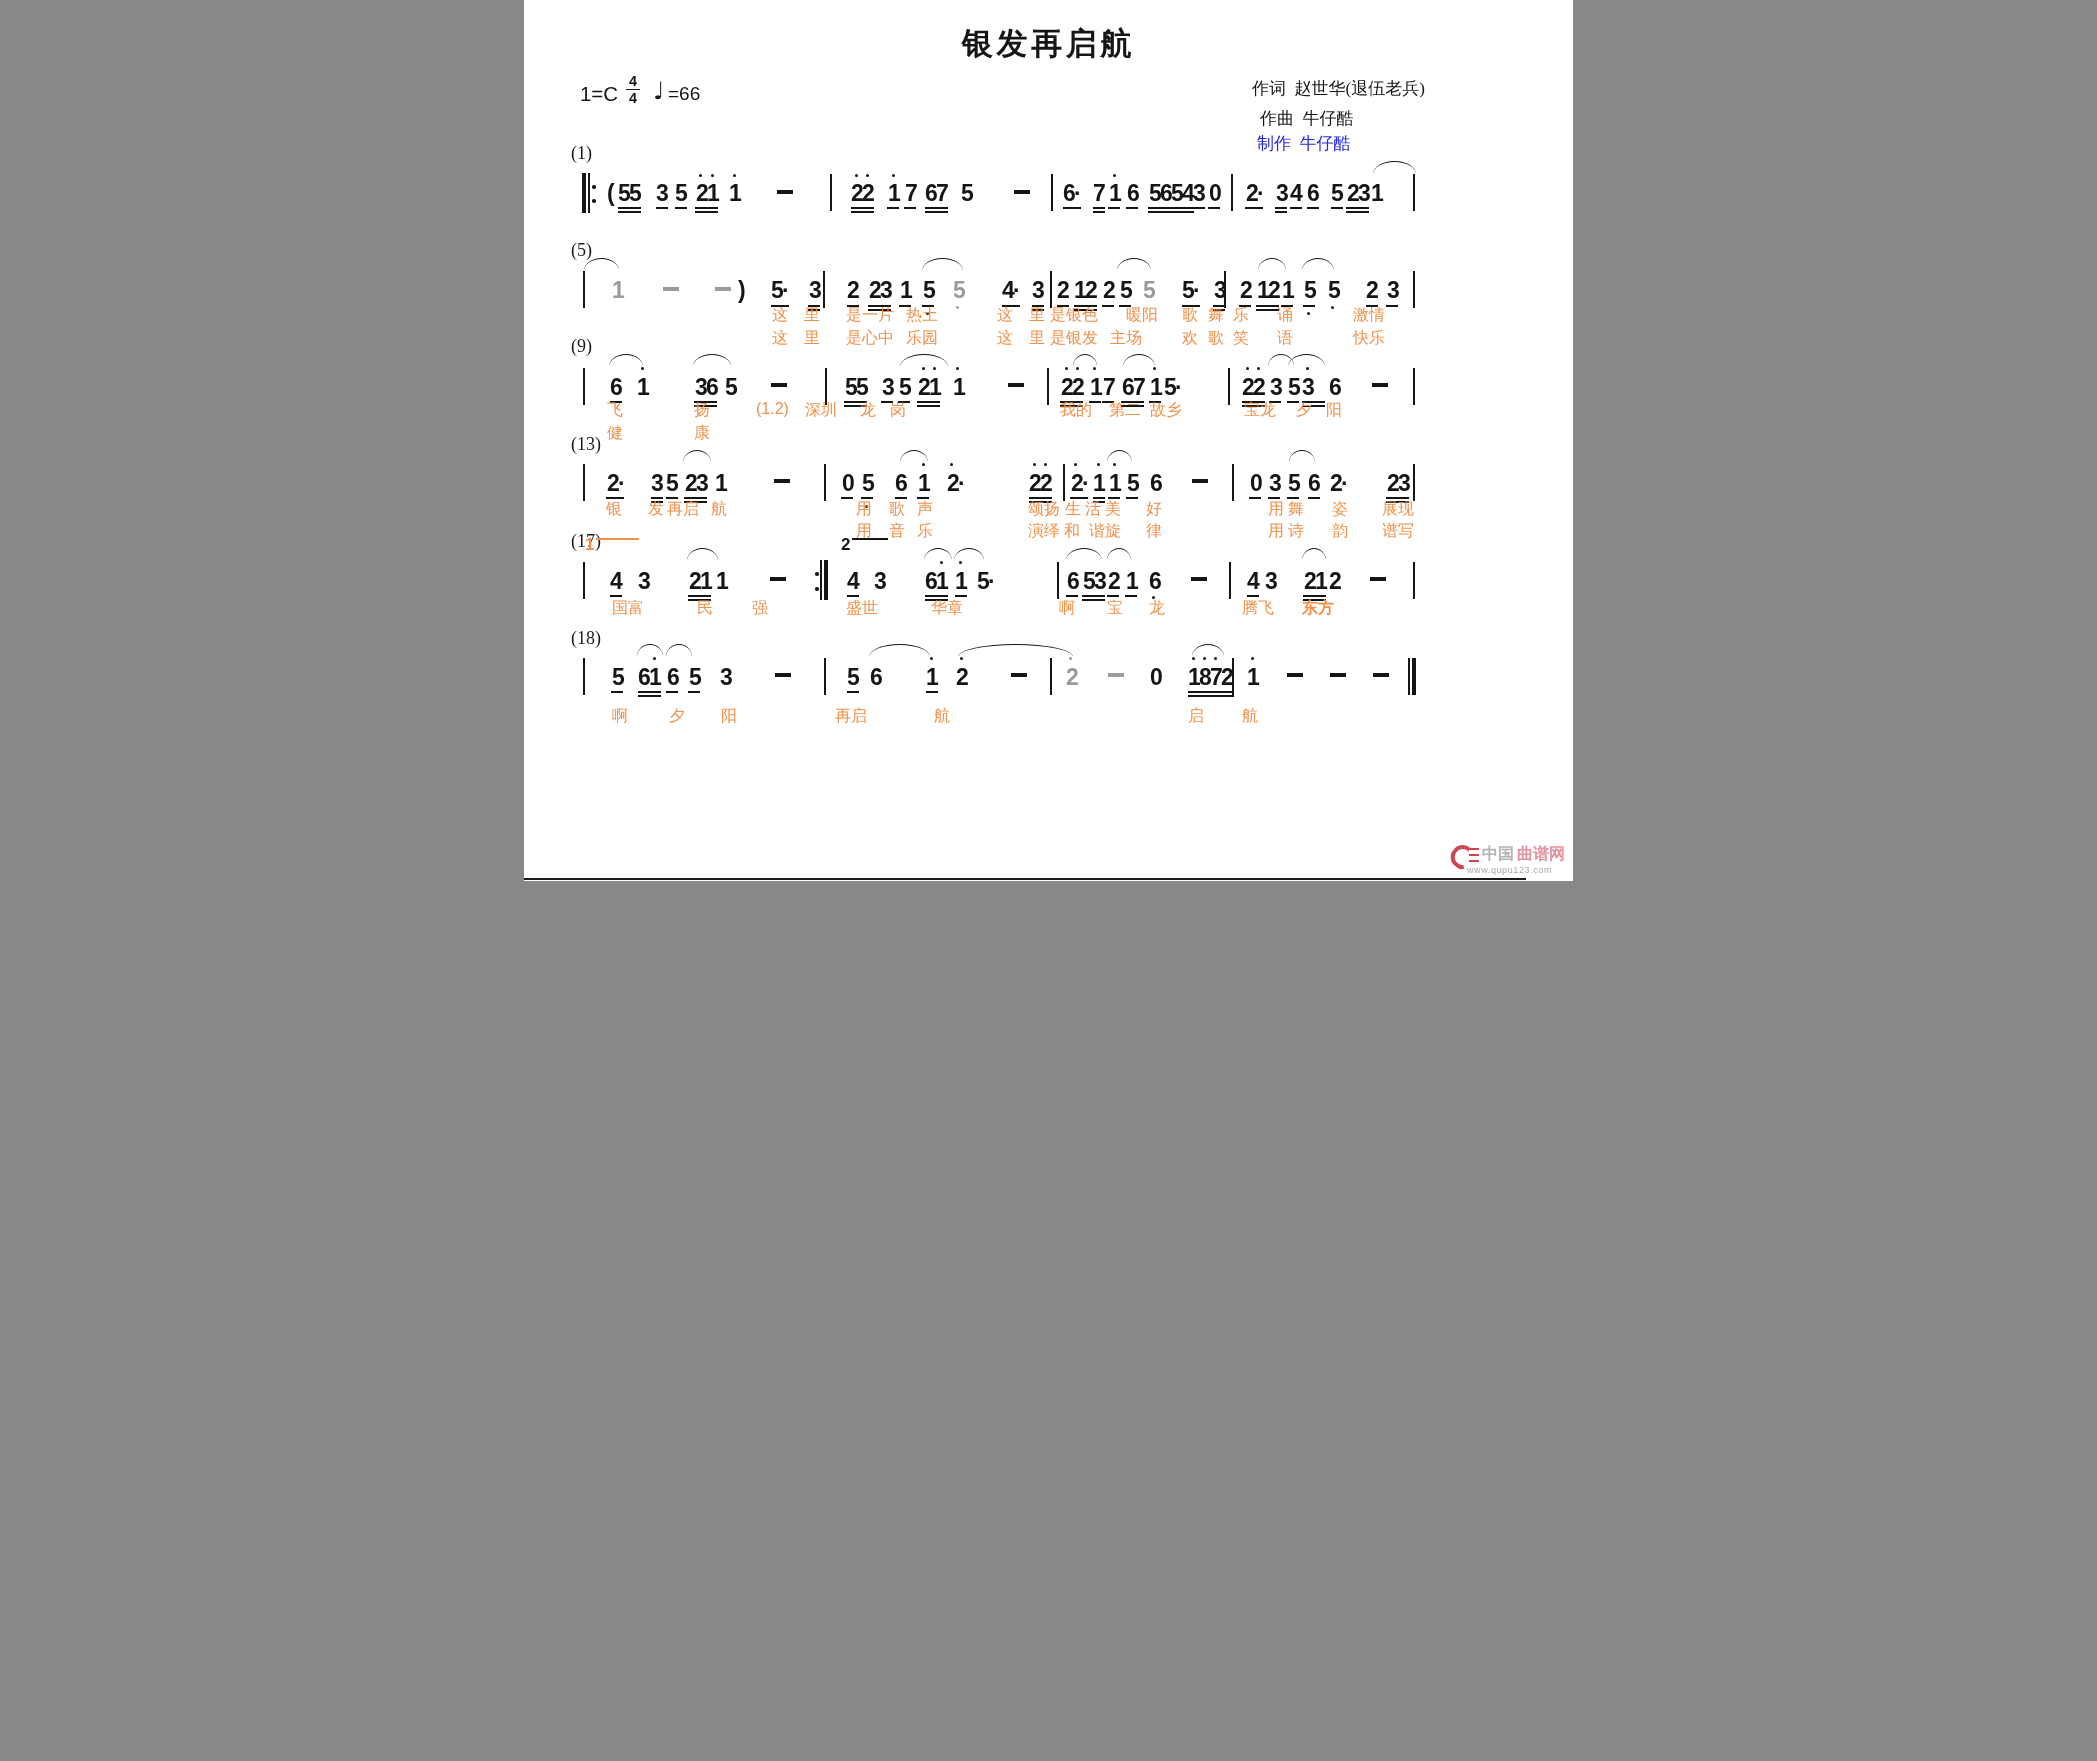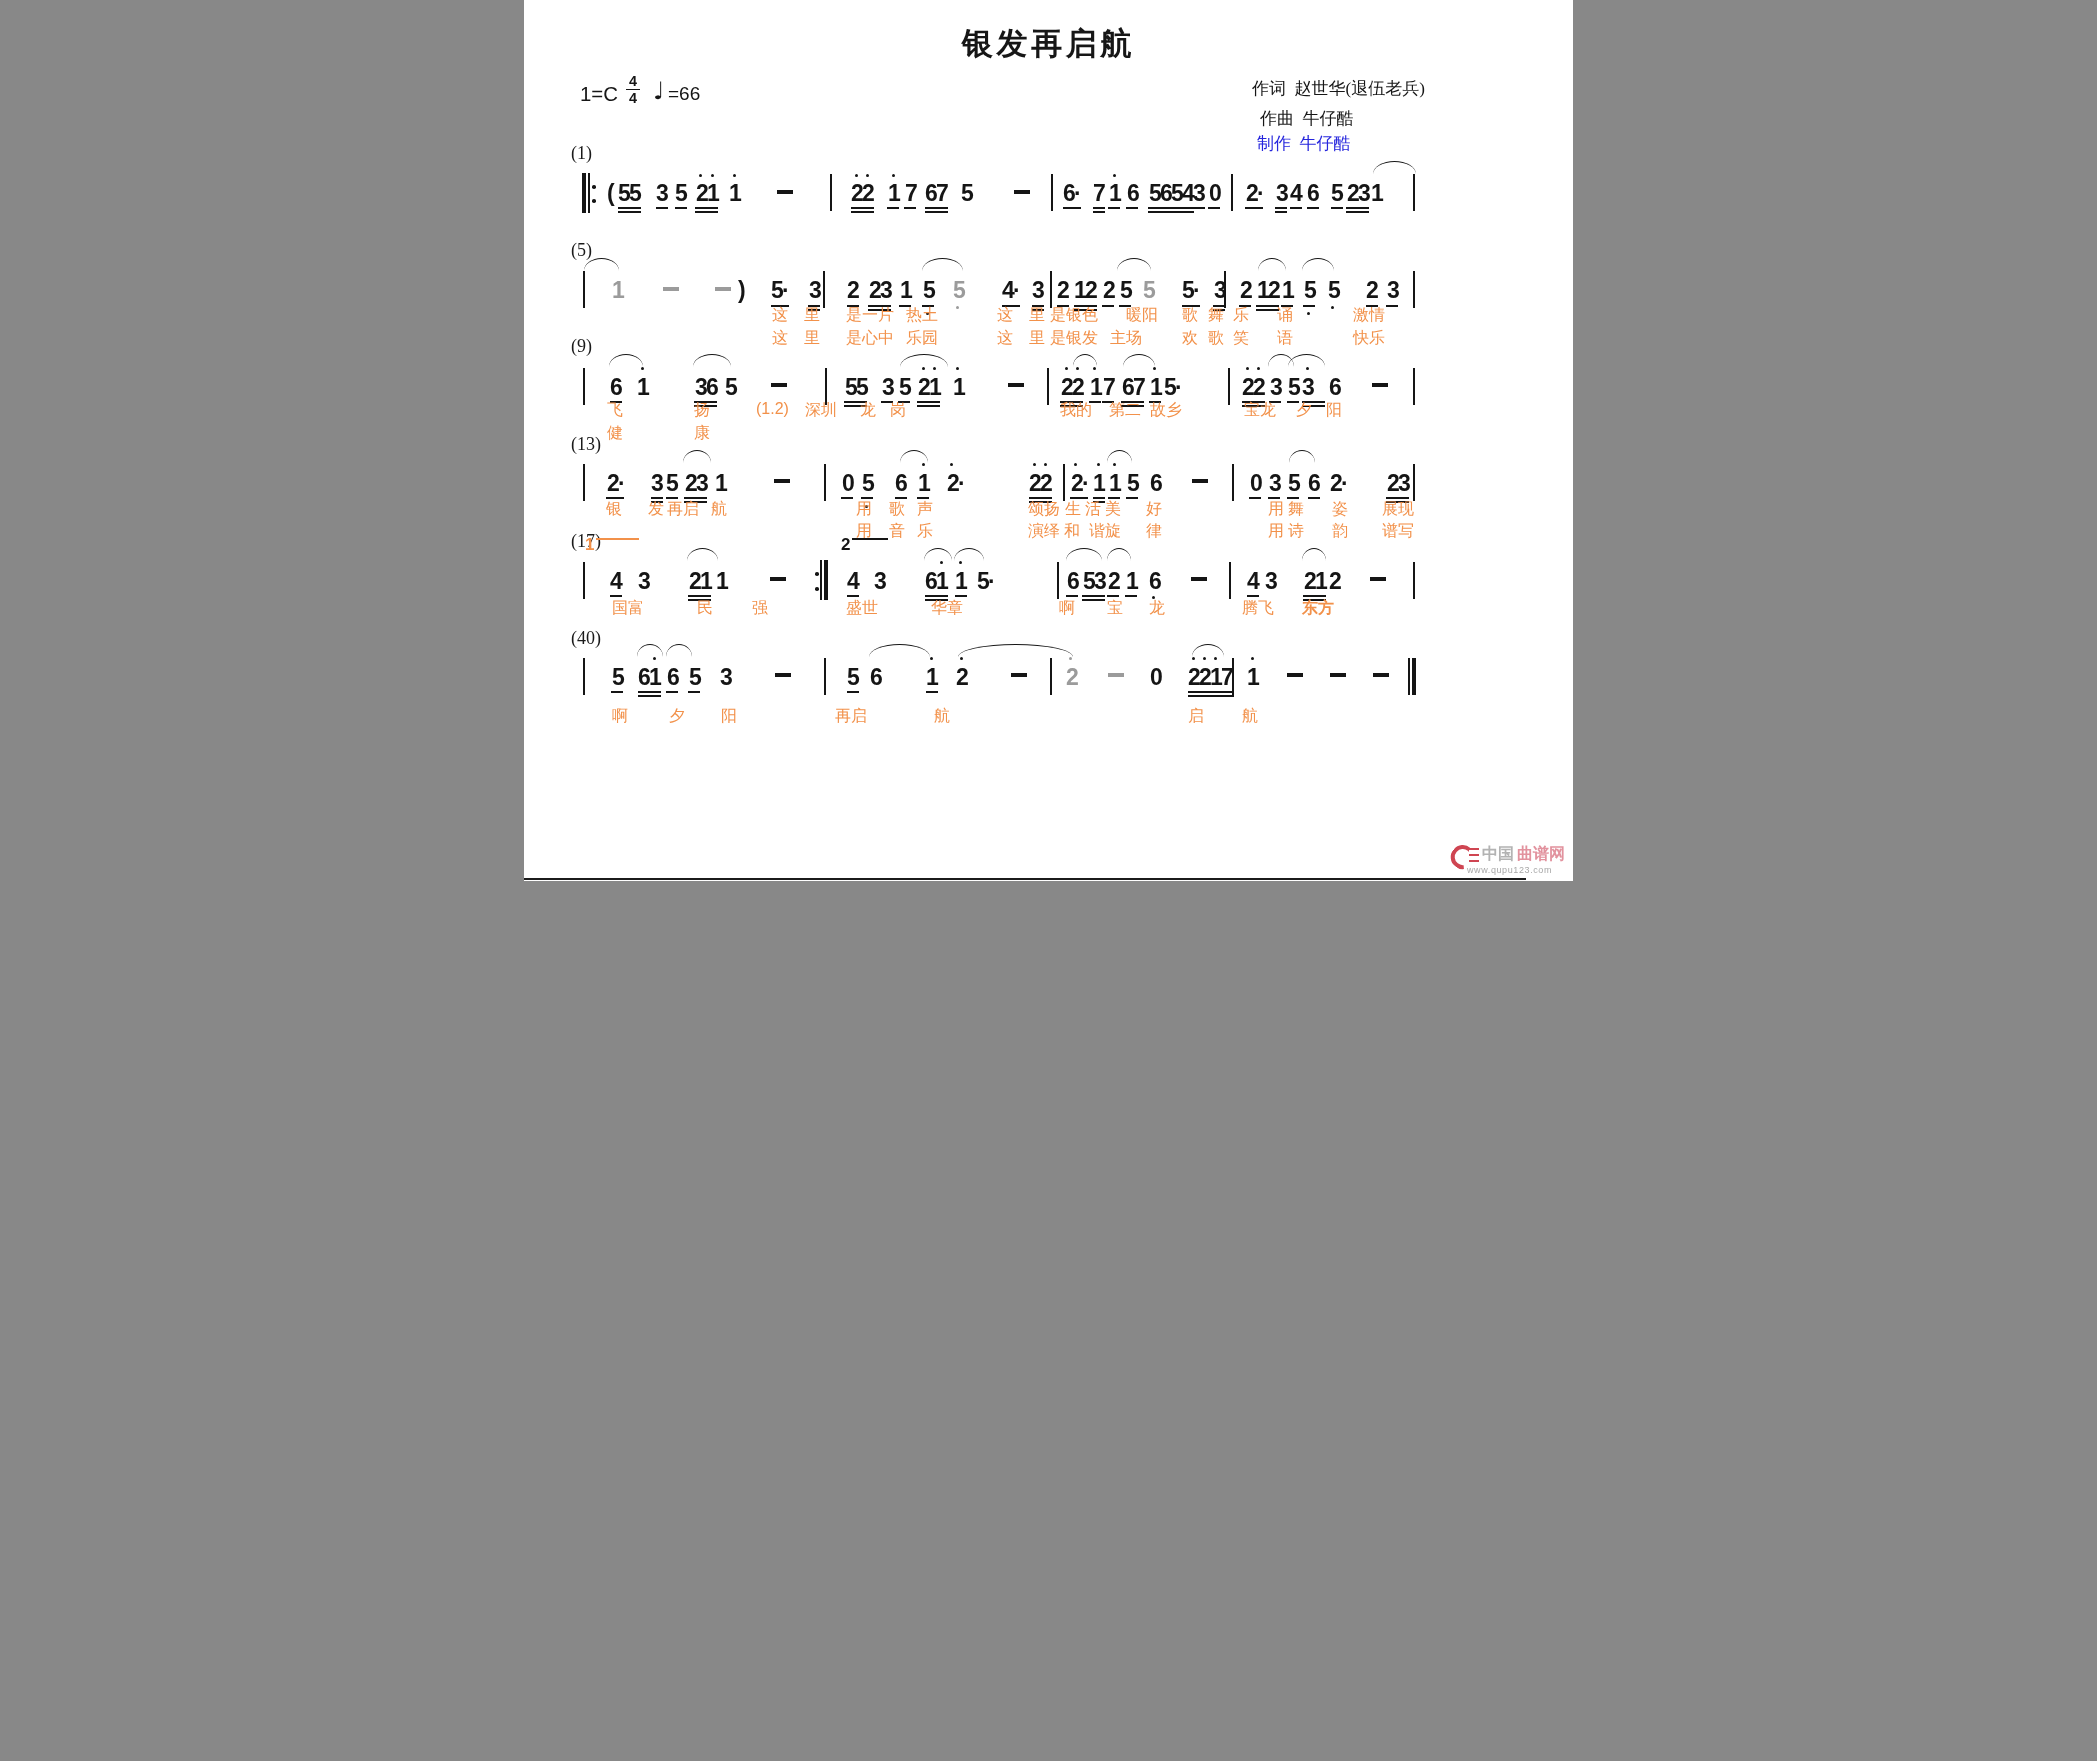--- a/index.html
+++ b/index.html
@@ -459,21 +459,21 @@
       <div class="lyr" style="left: 88px; top: 598px;">国富</div>
       <div class="lyr" style="left: 173px; top: 598px;">民</div>
       <div class="lyr" style="left: 228px; top: 598px;">强</div>
       <div class="lyr" style="left: 322px; top: 598px;">盛世</div>
       <div class="lyr" style="left: 407px; top: 598px;">华章</div>
       <div class="lyr" style="left: 535px; top: 598px;">啊</div>
       <div class="lyr" style="left: 583px; top: 598px;">宝</div>
       <div class="lyr" style="left: 625px; top: 598px;">龙</div>
       <div class="lyr" style="left: 718px; top: 598px;">腾飞</div>
       <div class="lyr" style="left: 778px; top: 598px; font-weight: bold;">东方</div>
-      <div class="ml" style="left: 47px; top: 628px;">(40)</div>
+      <div class="ml" style="left: 47px; top: 628px;">(18)</div>
       <div class="bl" style="left: 59px; top: 658px;"></div>
       <div class="bl" style="left: 300px; top: 658px;"></div>
       <div class="bl" style="left: 526px; top: 658px;"></div>
       <div class="bl" style="left: 708px; top: 658px;"></div>
       <div class="bl" style="left: 884px; top: 658px;"></div>
       <div class="bl thick" style="left: 888px; top: 658px;"></div>
       <div class="tok" style="left: 88px; top: 664px; color: rgb(21, 21, 21);">5</div>
       <div class="ul" style="left: 87px; top: 691px; width: 12.3px; background: rgb(21, 21, 21);"></div>
       <div class="tok" style="left: 114px; top: 664px; color: rgb(21, 21, 21);">61</div>
       <div class="ul" style="left: 114px; top: 691px; width: 23.4px; background: rgb(21, 21, 21);"></div>
@@ -491,21 +491,21 @@
       <div class="tok" style="left: 402px; top: 664px; color: rgb(21, 21, 21);">1</div>
       <div class="ul" style="left: 402px; top: 691px; width: 12.3px; background: rgb(21, 21, 21);"></div>
       <div class="dot" style="left: 406px; top: 657px; background: rgb(21, 21, 21);"></div>
       <div class="tok" style="left: 432px; top: 664px; color: rgb(21, 21, 21);">2</div>
       <div class="dot" style="left: 436px; top: 657px; background: rgb(21, 21, 21);"></div>
       <div class="dash" style="left: 487px; top: 673px; background: rgb(21, 21, 21);"></div>
       <div class="tok" style="left: 542px; top: 664px; color: rgb(155, 155, 155);">2</div>
       <div class="dot" style="left: 545px; top: 657px; background: rgb(155, 155, 155);"></div>
       <div class="dash" style="left: 584px; top: 673px; background: rgb(155, 155, 155);"></div>
       <div class="tok" style="left: 626px; top: 664px; color: rgb(21, 21, 21);">0</div>
-      <div class="tok" style="left: 664px; top: 664px; color: rgb(21, 21, 21);">2217</div>
+      <div class="tok" style="left: 664px; top: 664px; color: rgb(21, 21, 21);">1872</div>
       <div class="ul" style="left: 664px; top: 691px; width: 46px; background: rgb(21, 21, 21);"></div>
       <div class="ul" style="left: 664px; top: 695px; width: 46px; background: rgb(21, 21, 21);"></div>
       <div class="dot" style="left: 668px; top: 657px; background: rgb(21, 21, 21);"></div>
       <div class="dot" style="left: 679px; top: 657px; background: rgb(21, 21, 21);"></div>
       <div class="dot" style="left: 690px; top: 657px; background: rgb(21, 21, 21);"></div>
       <div class="tok" style="left: 723px; top: 664px; color: rgb(21, 21, 21);">1</div>
       <div class="dot" style="left: 727px; top: 657px; background: rgb(21, 21, 21);"></div>
       <div class="dash" style="left: 763px; top: 673px; background: rgb(21, 21, 21);"></div>
       <div class="dash" style="left: 806px; top: 673px; background: rgb(21, 21, 21);"></div>
       <div class="dash" style="left: 849px; top: 673px; background: rgb(21, 21, 21);"></div>

